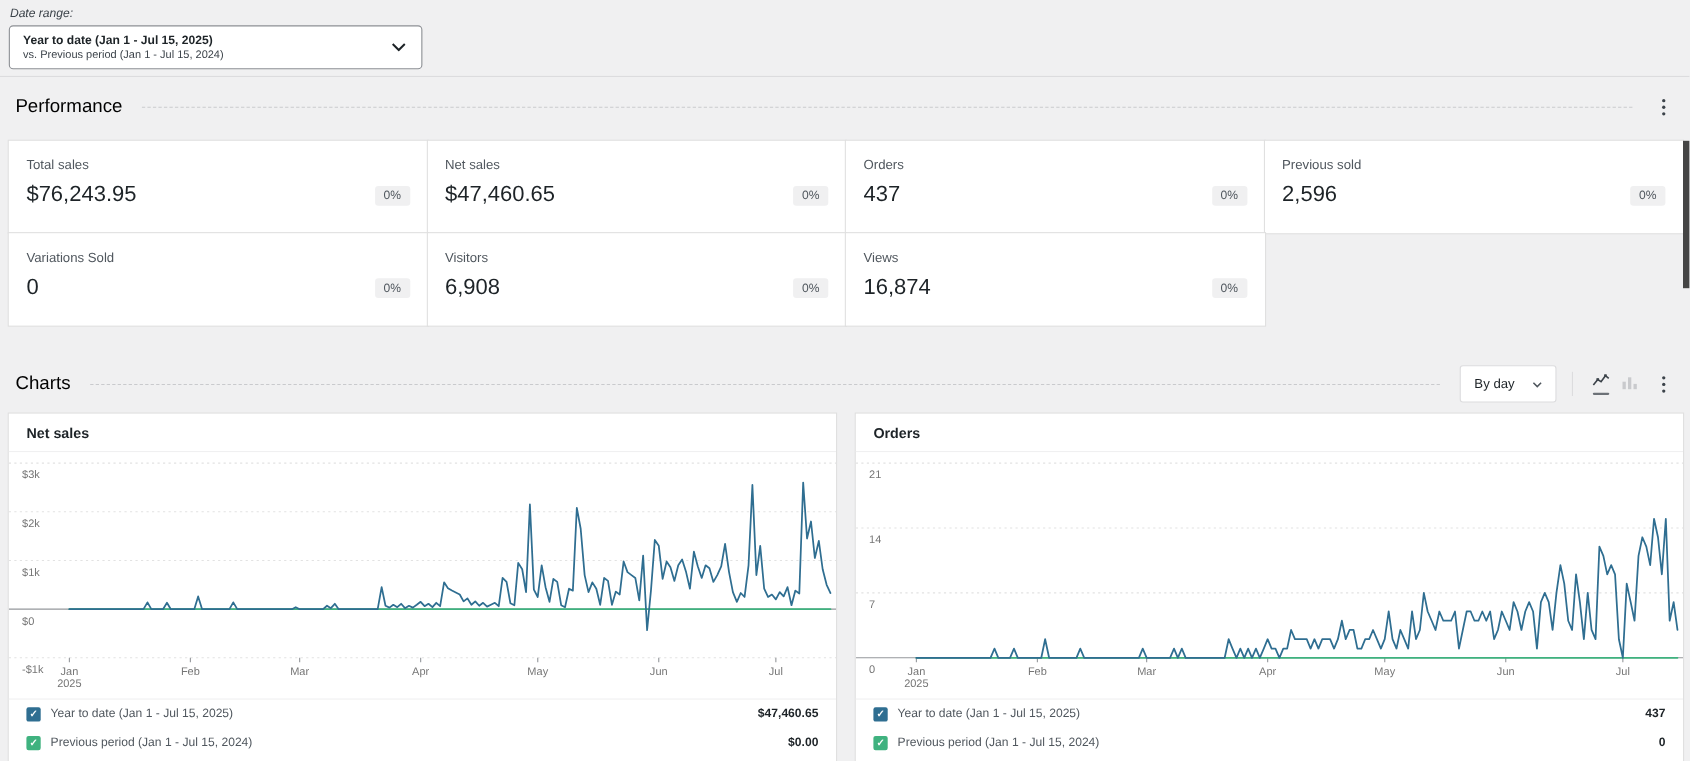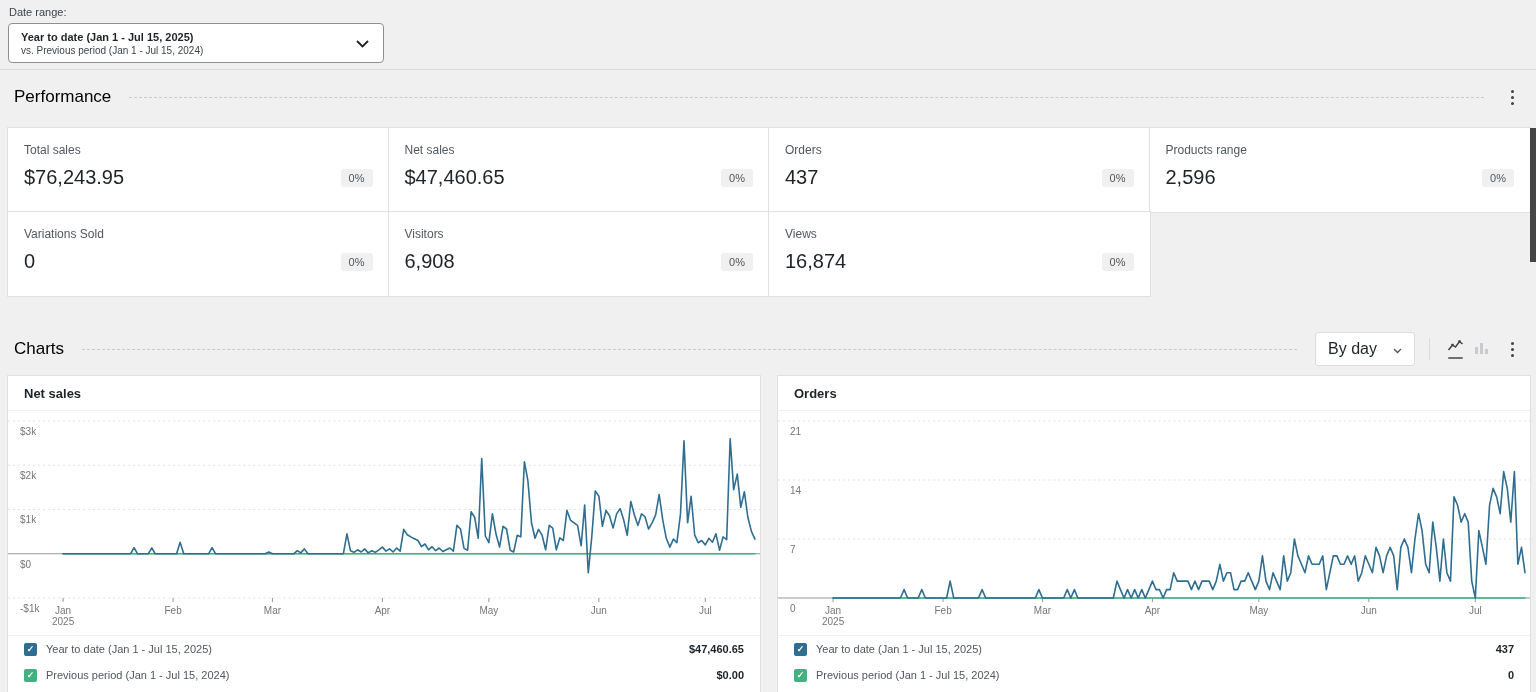--- a/index.html
+++ b/index.html
@@ -5,42 +5,42 @@
   * { box-sizing: border-box; margin: 0; padding: 0; }
   html,body { width:1536px; height:692px; overflow:hidden; }
   body {
     background:#f0f0f1;
     font-family:"Liberation Sans", sans-serif;
     color:#1d2327;
     position:relative;
   }
   
   .topbar { padding:5px 8px 6px 8px; border-bottom:1px solid #dcdcde; }
-  .topbar-label { font-size:11px; color:#3c434a; margin:1px 0 5px 1px; }
+  .topbar-label { font-size:11px; color:#3c434a; margin:1px 0 5px 1px;font-style:italic; }
   .daterange {
     width:376px; height:40px; background:#fff;
     border:1px solid #8c8f94; border-radius:4px;
     display:flex; align-items:center; justify-content:space-between;
     padding:0 14px 0 12px; cursor:pointer;
   }
   .daterange-lines { display:flex; flex-direction:column; gap:2px; }
   .daterange-primary { font-size:11px; font-weight:bold; color:#1d2327; }
   .daterange-secondary { font-size:10px; color:#3c434a; }
   
   .section-head { display:flex; align-items:center; margin:16px 14px 20px 14px; }
   .section-head.charts-head { margin:36px 14px 10px 14px;justify-content:space-between; }
   .section-title { font-size:17px; font-weight:400; color:#000000; white-space:nowrap; }
   .leader { flex:1; border-top:1px dashed #c9cacd; margin:0 18px; height:0; }
   .kebab { width:20px; height:22px; display:flex; flex-direction:column; align-items:center; justify-content:center; gap:3px; background:none; border:none; cursor:pointer; }
   .kebab .dot { width:3px; height:3px; border-radius:50%; background:#3c434a; }
   .head-controls { display:flex; align-items:center; }
   .interval-select {
     height:34px; background:#fff; border:1px solid #dcdcde; border-radius:3px;
     display:flex; align-items:center; gap:16px; padding:0 12px;
-    font-size:16px; color:#1d2327; cursor:pointer;
+    font-size:12px; color:#1d2327; cursor:pointer;
   }
   .vsep { width:1px; height:22px; background:#dcdcde; margin:0 12px 0 14px; }
   .icon-btn { width:26px; height:26px; background:none; border:none; display:flex; flex-direction:column; align-items:center; justify-content:center; cursor:pointer; }
   .icon-btn .underline { width:15px; height:2px; background:#6c7177; margin-top:2px; border-radius:1px; }
   .head-controls .kebab { margin-left:8px; }
   
   .tiles { display:grid; grid-template-columns:repeat(4,1fr); margin:12px 6px 0 8px; }
   .tile { background:#fff; box-shadow:0 0 0 1px #e0e0e0; height:84px; padding:15px 16px 0 16px; }
   .tile-empty { background:transparent; box-shadow:none; }
   .tile-label { font-size:12px; color:#50575e; margin-bottom:9px; }
@@ -106,21 +106,21 @@
     </div>
   </div>
   <div class="tile">
     <div class="tile-label">Orders</div>
     <div class="tile-valrow">
       <span class="tile-value">437</span>
       <span class="tile-badge">0%</span>
     </div>
   </div>
   <div class="tile">
-    <div class="tile-label">Products range</div>
+    <div class="tile-label">Previous sold</div>
     <div class="tile-valrow">
       <span class="tile-value">2,596</span>
       <span class="tile-badge">0%</span>
     </div>
   </div>
   <div class="tile">
     <div class="tile-label">Variations Sold</div>
     <div class="tile-valrow">
       <span class="tile-value">0</span>
       <span class="tile-badge">0%</span>

